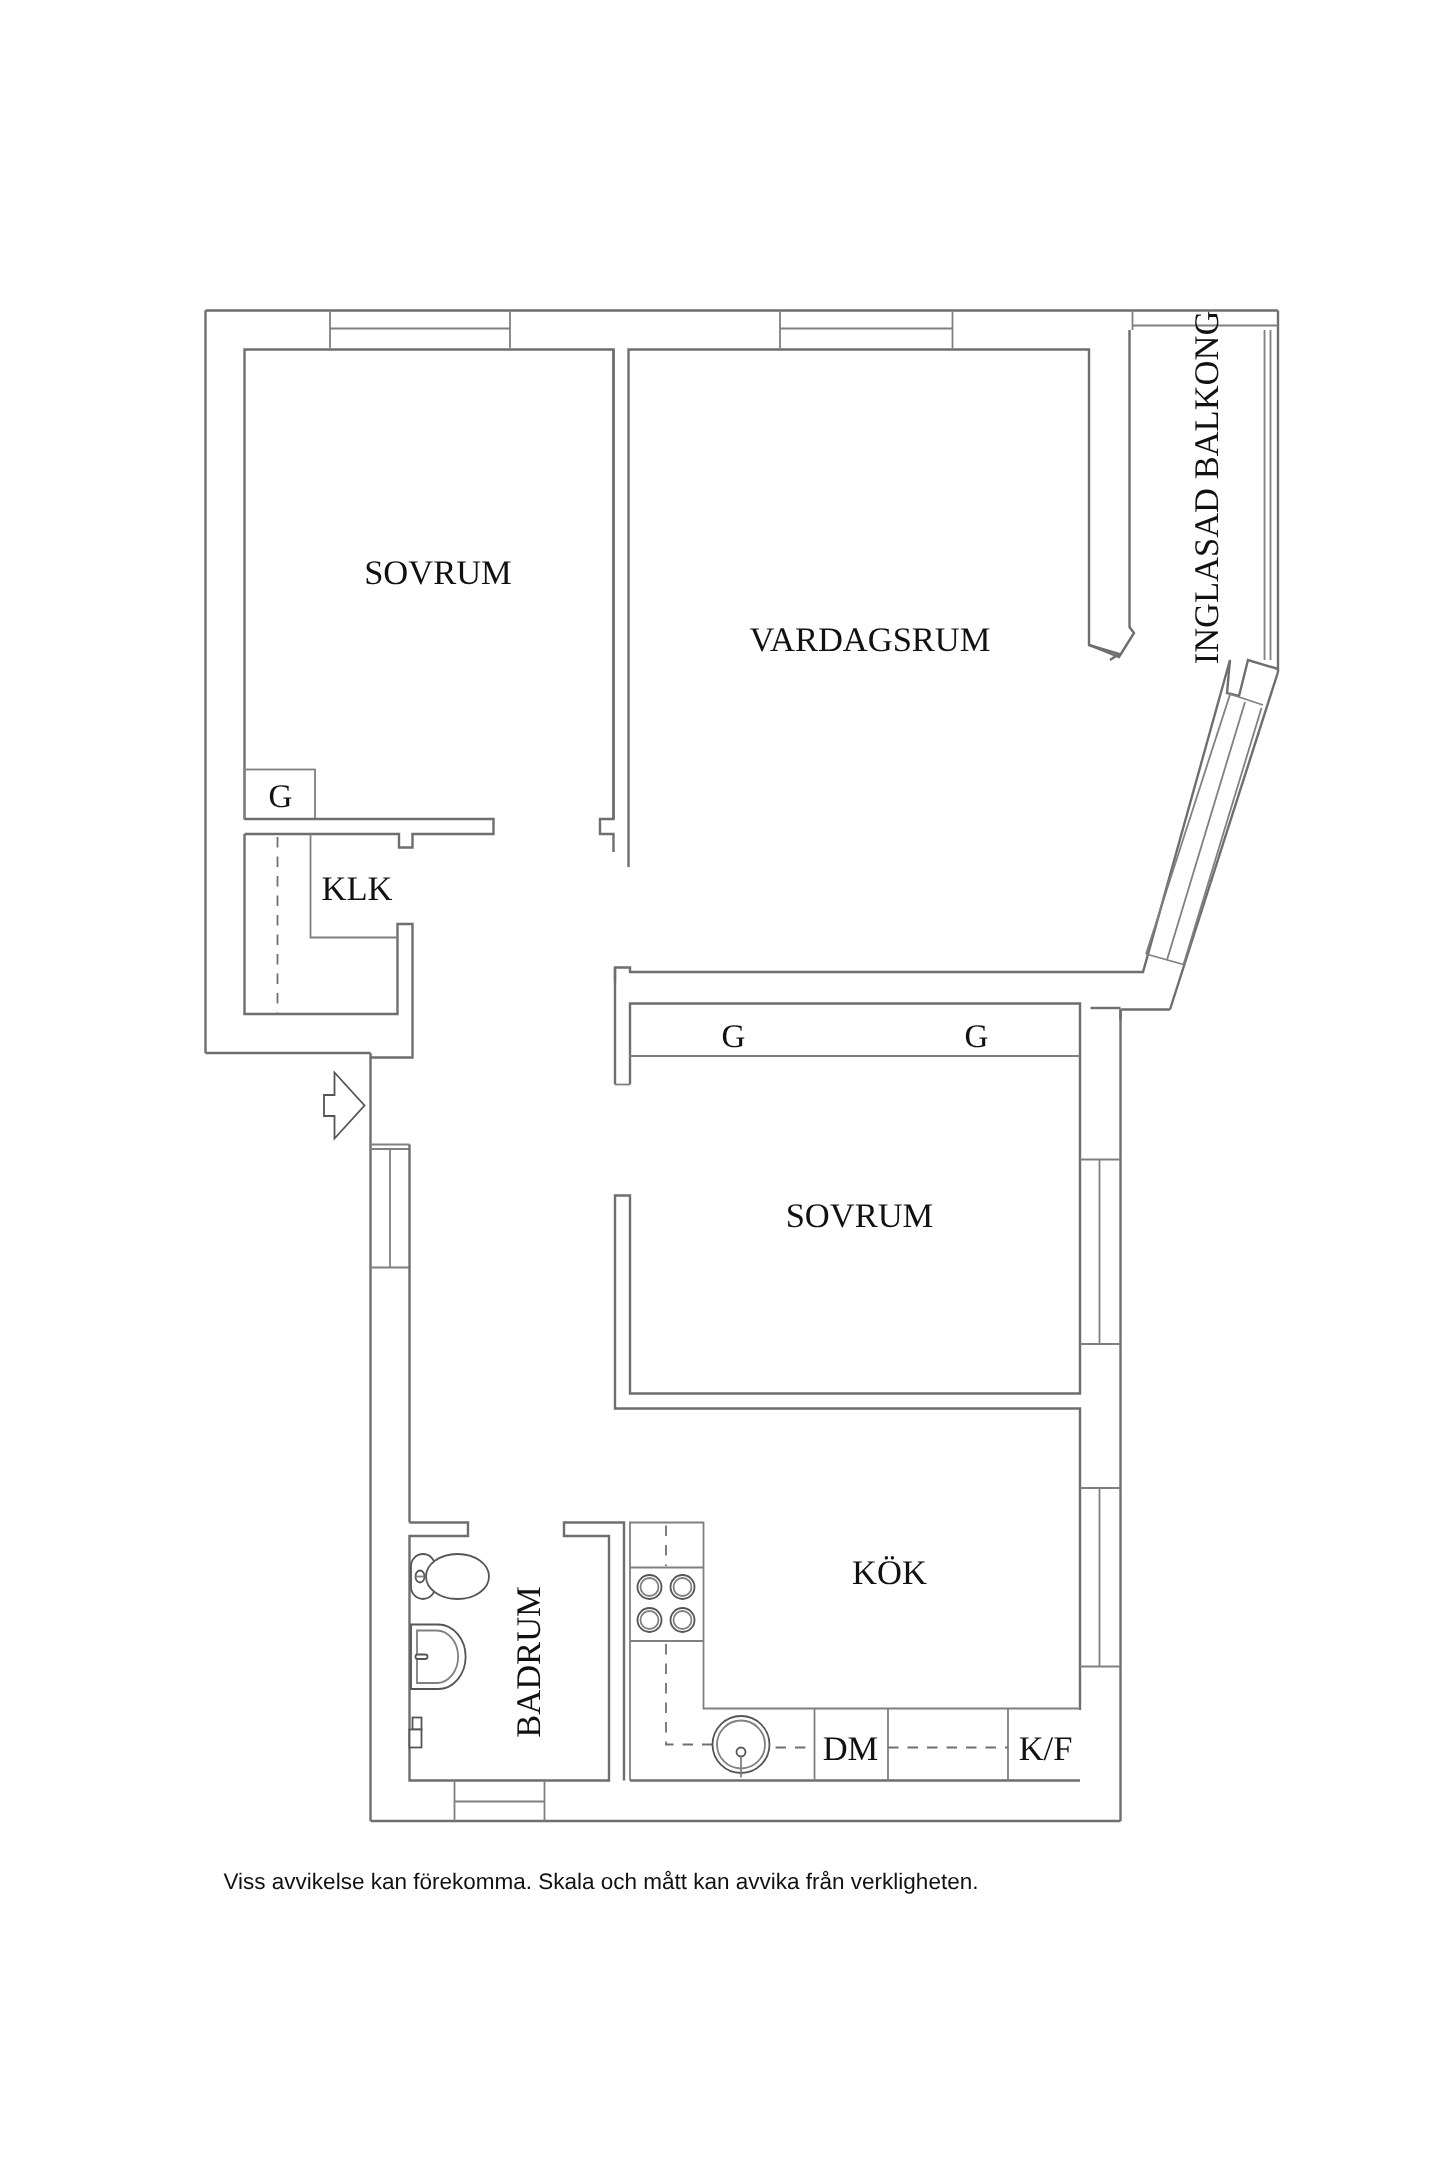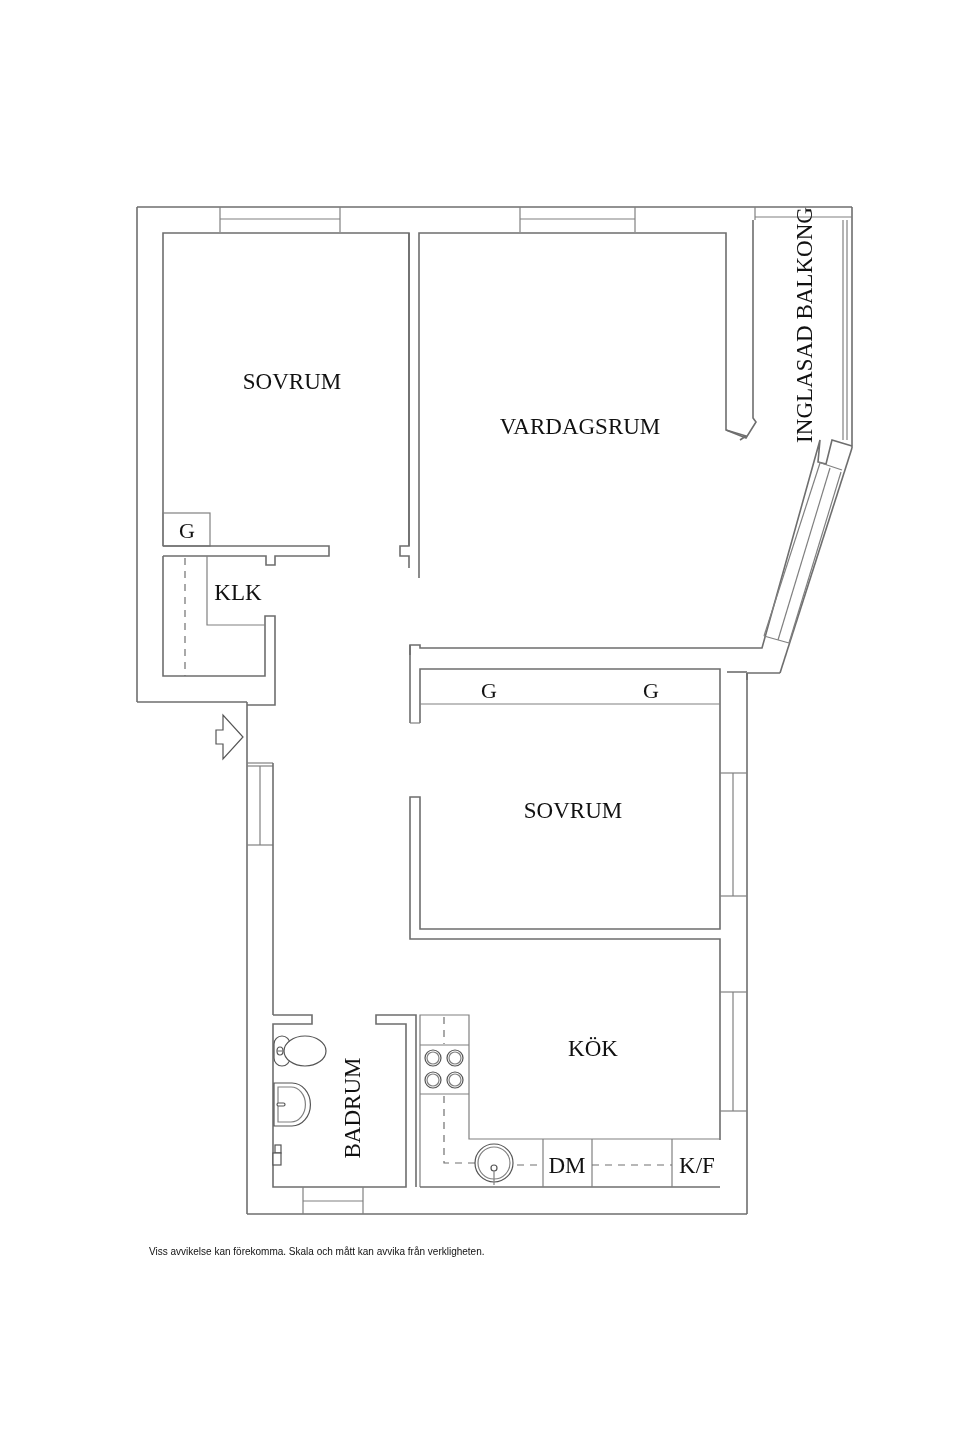--- a/index.html
+++ b/index.html
@@ -8,21 +8,21 @@
   .w { fill: none; stroke: #6e6e6e; stroke-width: 1.6; }
   .thin { fill: none; stroke: #808080; stroke-width: 1.2; }
   .dash { fill: none; stroke: #707070; stroke-width: 1.2; stroke-dasharray: 7 6; }
   .fix { fill: #ffffff; stroke: #555555; stroke-width: 1.2; }
   .lbl { font-family: "Liberation Serif", "DejaVu Serif", serif; fill: #111111; }
   .room { font-size: 23px; }
   .small { font-size: 22px; }
   #disclaimer {
     position: absolute; left: 149px; top: 1246px;
     font-family: "Liberation Sans", "DejaVu Sans", sans-serif;
-    font-size: 10px; color: #111111; white-space: nowrap;
+    font-size: 15px; color: #111111; white-space: nowrap;
   }
 </style>
 </head>
 <body>
 
 <svg id="plan" viewBox="0 0 960 1440" xmlns="http://www.w3.org/2000/svg">
 
   <g>
 
     <line class="w" x1="137" y1="207" x2="852" y2="207"></line>

